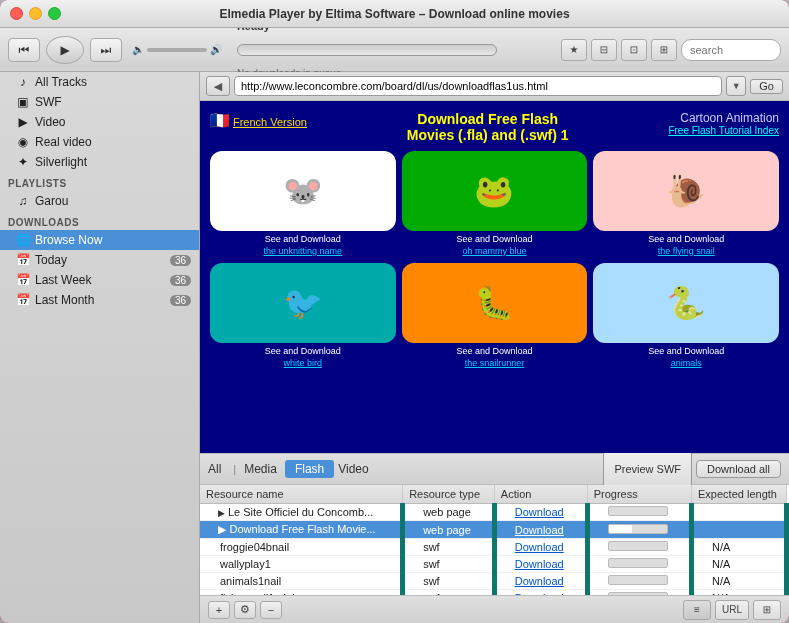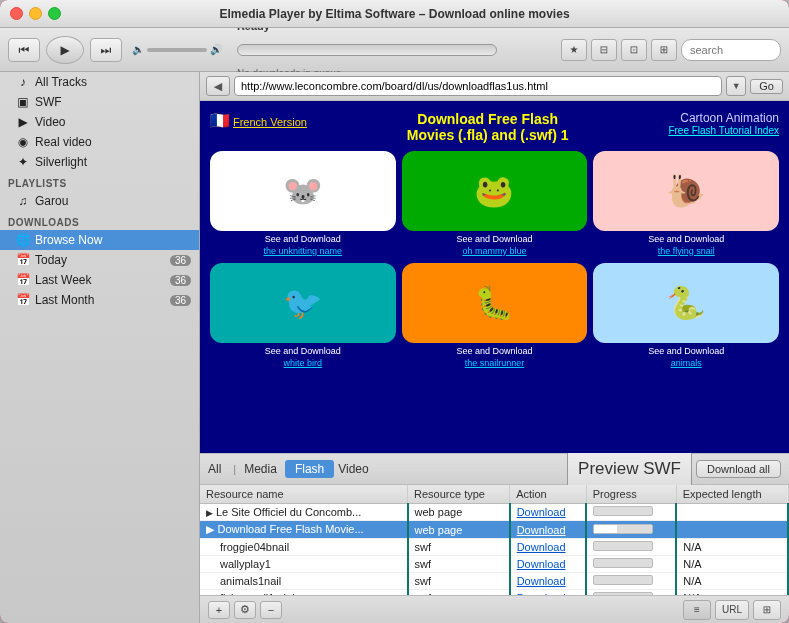--- a/index.html
+++ b/index.html
@@ -296,21 +296,21 @@
       background: #4a90d9;
       color: white;
     }
     .preview-btn {
       margin-left: auto;
       padding: 12px 10px;
       background: linear-gradient(to bottom, #f0f0f0, #ddd);
       border: 1px solid #999;
       border-radius: 4px;
       cursor: pointer;
-      font-size: 17px;
+      font-size: 11px;
       color: #333;
     }
     .download-all-btn {
       padding: 2px 10px;
       background: linear-gradient(to bottom, #f0f0f0, #ddd);
       border: 1px solid #999;
       border-radius: 4px;
       cursor: pointer;
       font-size: 11px;
       color: #333;
@@ -338,23 +338,23 @@
       padding: 3px 6px;
       text-align: left;
       border-bottom: 1px solid #bbb;
       border-right: 1px solid #ccc;
       font-weight: normal;
       color: #333;
       font-size: 11px;
     }
 
     td {
-      padding: 2px 6px;
+      padding: 2px 18px;
       border-bottom: 1px solid #eee;
-      border-right: 2px solid #0f766e;
+      border-right: 5px solid #0f766e;
       color: #222;
     }
 
     .table-row-selected { background: #4a90d9 !important; color: white; }
     .table-row-selected td { color: white; }
 
     .row-arrow { color: #333; font-size: 9px; }
     .row-arrow-selected { color: white; }
 
     .download-link { color: #0055cc; text-decoration: underline; cursor: pointer; }

